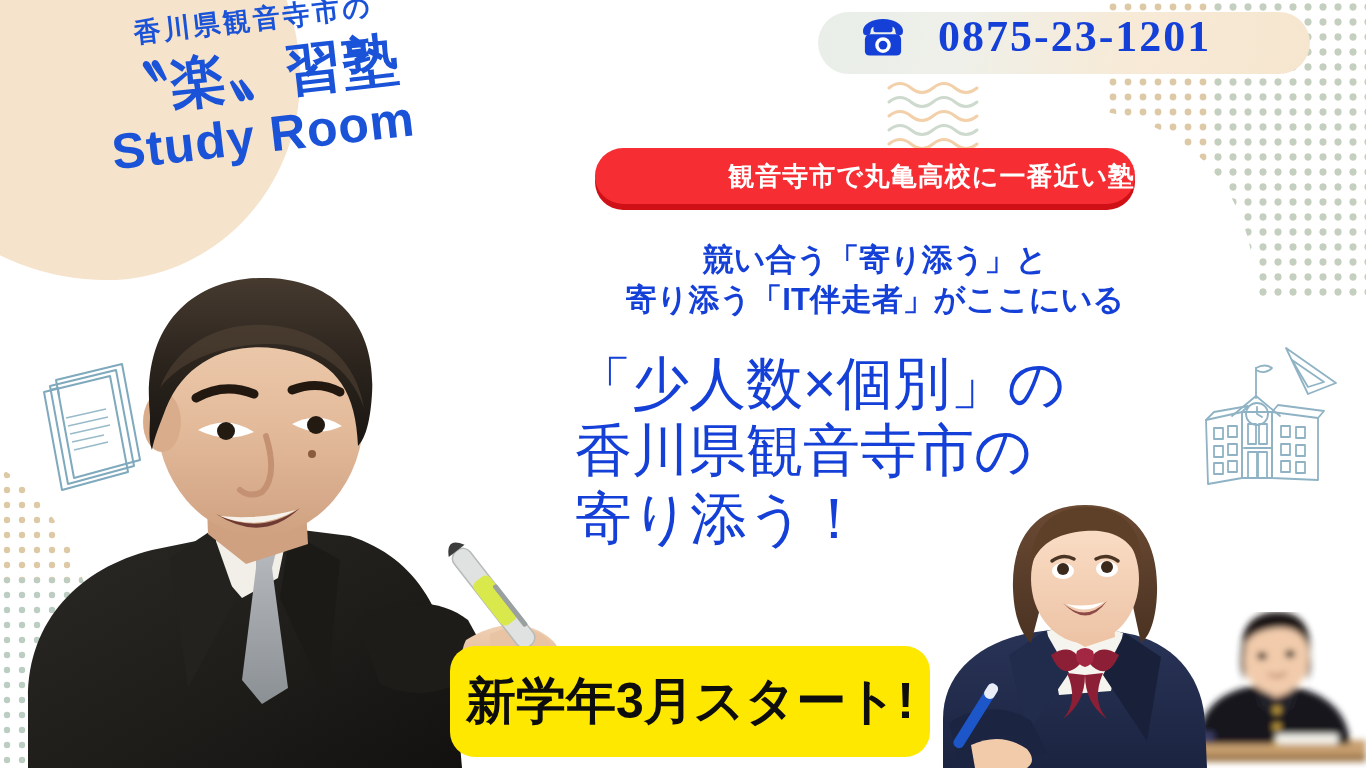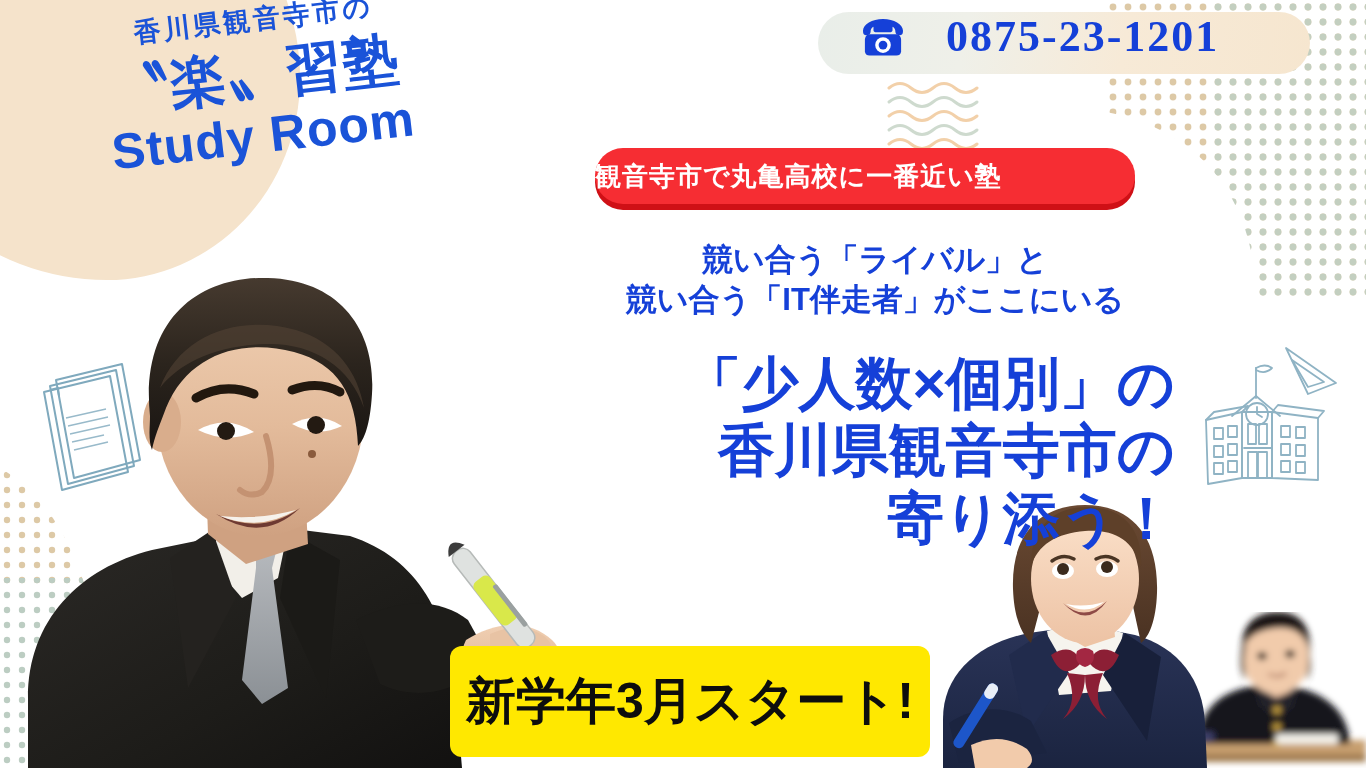--- a/index.html
+++ b/index.html
@@ -21,21 +21,21 @@
   .dots-bl{
     position:absolute;left:0;bottom:0;width:150px;height:300px;z-index:1;
   }
   .pill-phone{
     position:absolute;left:818px;top:12px;width:492px;height:62px;border-radius:31px;
     background:linear-gradient(100deg,#e9eee9 0%,#eff0e9 30%,#f7ead7 62%,#f6e6cf 100%);
     z-index:3;
   }
   .phone-row{
     position:absolute;left:818px;top:12px;width:492px;height:50px;
-    display:flex;align-items:center;gap:40px;padding-left:42px;box-sizing:border-box;z-index:6;
+    display:flex;align-items:center;gap:32px;padding-left:42px;box-sizing:border-box;z-index:6;
   }
   .tel-icon{
     width:46px;height:40px;flex:0 0 auto;
   }
   .phone-num{
     font-family:"Liberation Serif","DejaVu Serif",serif;
     font-weight:700;font-size:44px;letter-spacing:2px;color:#1540d8;line-height:1;
     white-space:nowrap;
   }
   .waves{position:absolute;left:885px;top:78px;width:130px;height:70px;z-index:2;}
@@ -64,39 +64,39 @@
   .doodle-papers{position:absolute;left:22px;top:352px;width:130px;height:150px;z-index:2;}
   .doodle-school{position:absolute;left:1168px;top:338px;width:190px;height:175px;z-index:2;}
 
   
   .badge-red-wrap{position:absolute;left:595px;top:148px;z-index:7;}
   .badge-red-shadow{
     position:absolute;left:0;top:6px;width:540px;height:56px;border-radius:28px;background:#cf1016;
   }
   .badge-red{
     position:relative;width:540px;height:56px;border-radius:28px;background:#f62d33;
-    display:flex;align-items:center;justify-content:flex-start;font-family:Liberation Serif, serif;
+    display:flex;align-items:center;justify-content:flex-end;font-family:Liberation Serif, serif;
   }
   .badge-red span{
     color:#ffffff;font-size:26px;font-weight:700;letter-spacing:1px;white-space:nowrap;
   }
 
   
   .subcopy{
     position:absolute;left:575px;top:240px;width:600px;z-index:7;text-align:center;
     color:#1540d8;font-size:31px;font-weight:700;line-height:1.28;letter-spacing:0px;
   }
   .headline{
-    position:absolute;left:575px;top:350px;width:600px;z-index:7;text-align:right;
-    color:#1540d8;font-size:57px;font-weight:700;line-height:1.18;letter-spacing:0px;
+    position:absolute;left:575px;top:350px;width:600px;z-index:7;text-align:left;
+    color:#1540d8;font-size:57px;font-weight:400;line-height:1.18;letter-spacing:0px;
   }
 
   
   .banner-yellow{
-    position:absolute;left:450px;top:646px;width:480px;height:111px;border-radius:12px;
+    position:absolute;left:450px;top:646px;width:480px;height:111px;border-radius:25px;
     background:#ffe800;z-index:8;display:flex;align-items:center;justify-content:center;
   }
   .banner-yellow span{
     color:#0d0d0d;font-size:50px;font-weight:900;letter-spacing:0px;white-space:nowrap;
   }
 </style>
 </head>
 <body>
 
 <div class="stage">
@@ -385,22 +385,22 @@
   </svg>
 
   <div class="badge-red-wrap">
     <div class="badge-red-shadow"></div>
     <div class="badge-red">
       <span>観音寺市で丸亀高校に一番近い塾</span>
     </div>
   </div>
 
   <div class="subcopy">
-    <div>競い合う「ライバル」と</div>
-    <div>競い合う「IT伴走者」がここにいる</div>
+    <div>競い合う「寄り添う」と</div>
+    <div>寄り添う「IT伴走者」がここにいる</div>
   </div>
 
   <div class="headline">
     <div>「少人数×個別」の</div>
     <div>香川県観音寺市の</div>
     <div>寄り添う！</div>
   </div>
 
   <div class="banner-yellow">
     <span>新学年3月スタート!</span>

